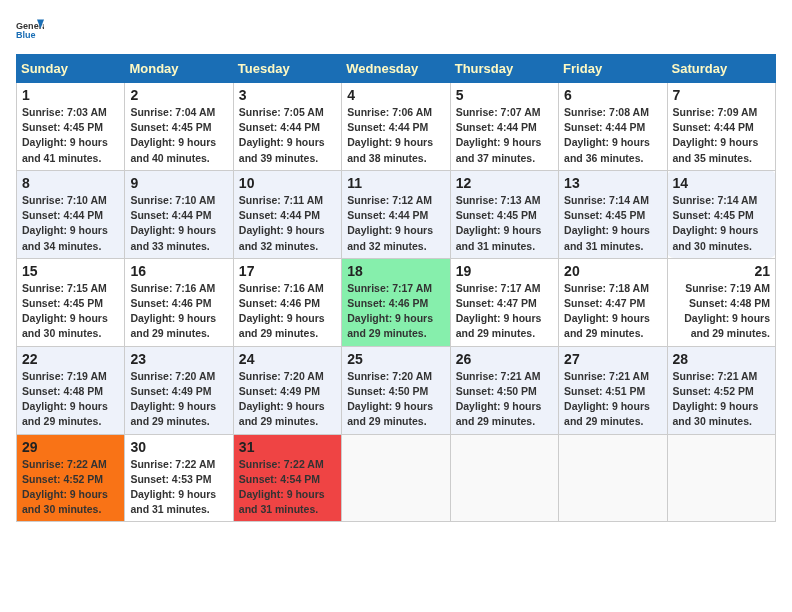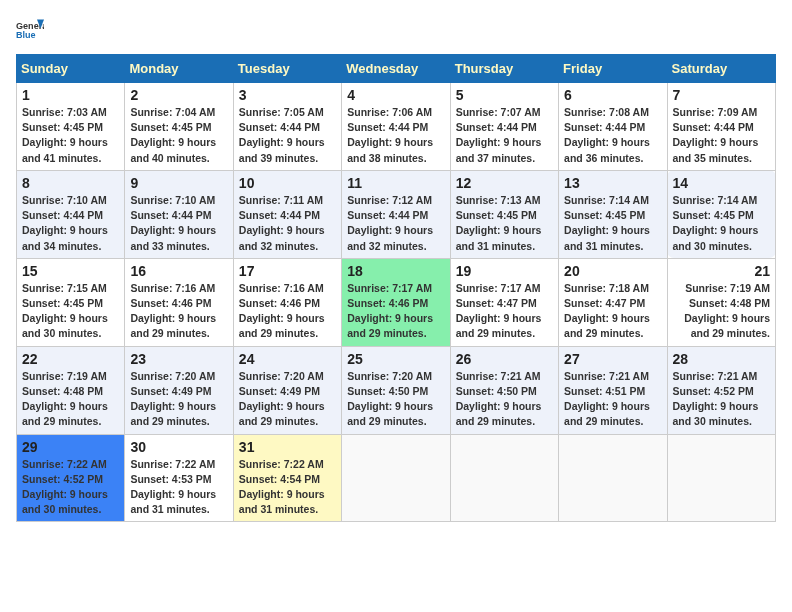--- a/index.html
+++ b/index.html
@@ -229,29 +229,29 @@
         <td style="background-color: rgb(238, 242, 250);">
           <span class="day-number">27</span>
           <div class="day-info">Sunrise: 7:21 AM<br>Sunset: 4:51 PM<br>Daylight: 9 hours and 29 minutes.</div>
         </td>
         <td style="background-color: rgb(238, 242, 250);">
           <span class="day-number">28</span>
           <div class="day-info">Sunrise: 7:21 AM<br>Sunset: 4:52 PM<br>Daylight: 9 hours and 30 minutes.</div>
         </td>
       </tr>
       <tr>
-        <td style="background-color: #3b82f6;">
+        <td style="background-color: #f97316;">
           <span class="day-number">29</span>
           <div class="day-info">Sunrise: 7:22 AM<br>Sunset: 4:52 PM<br>Daylight: 9 hours and 30 minutes.</div>
         </td>
         <td style="background-color: rgb(255, 255, 255);">
           <span class="day-number">30</span>
           <div class="day-info">Sunrise: 7:22 AM<br>Sunset: 4:53 PM<br>Daylight: 9 hours and 31 minutes.</div>
         </td>
-        <td style="background-color: #fef9c3;">
+        <td style="background-color: #ef4444;">
           <span class="day-number">31</span>
           <div class="day-info">Sunrise: 7:22 AM<br>Sunset: 4:54 PM<br>Daylight: 9 hours and 31 minutes.</div>
         </td>
         <td class="empty-cell" style="background-color: rgb(249, 249, 249);"></td>
         <td class="empty-cell" style="background-color: rgb(249, 249, 249);"></td>
         <td class="empty-cell" style="background-color: rgb(249, 249, 249);"></td>
         <td class="empty-cell" style="background-color: rgb(249, 249, 249);"></td>
       </tr>
     </tbody>
 </table>

